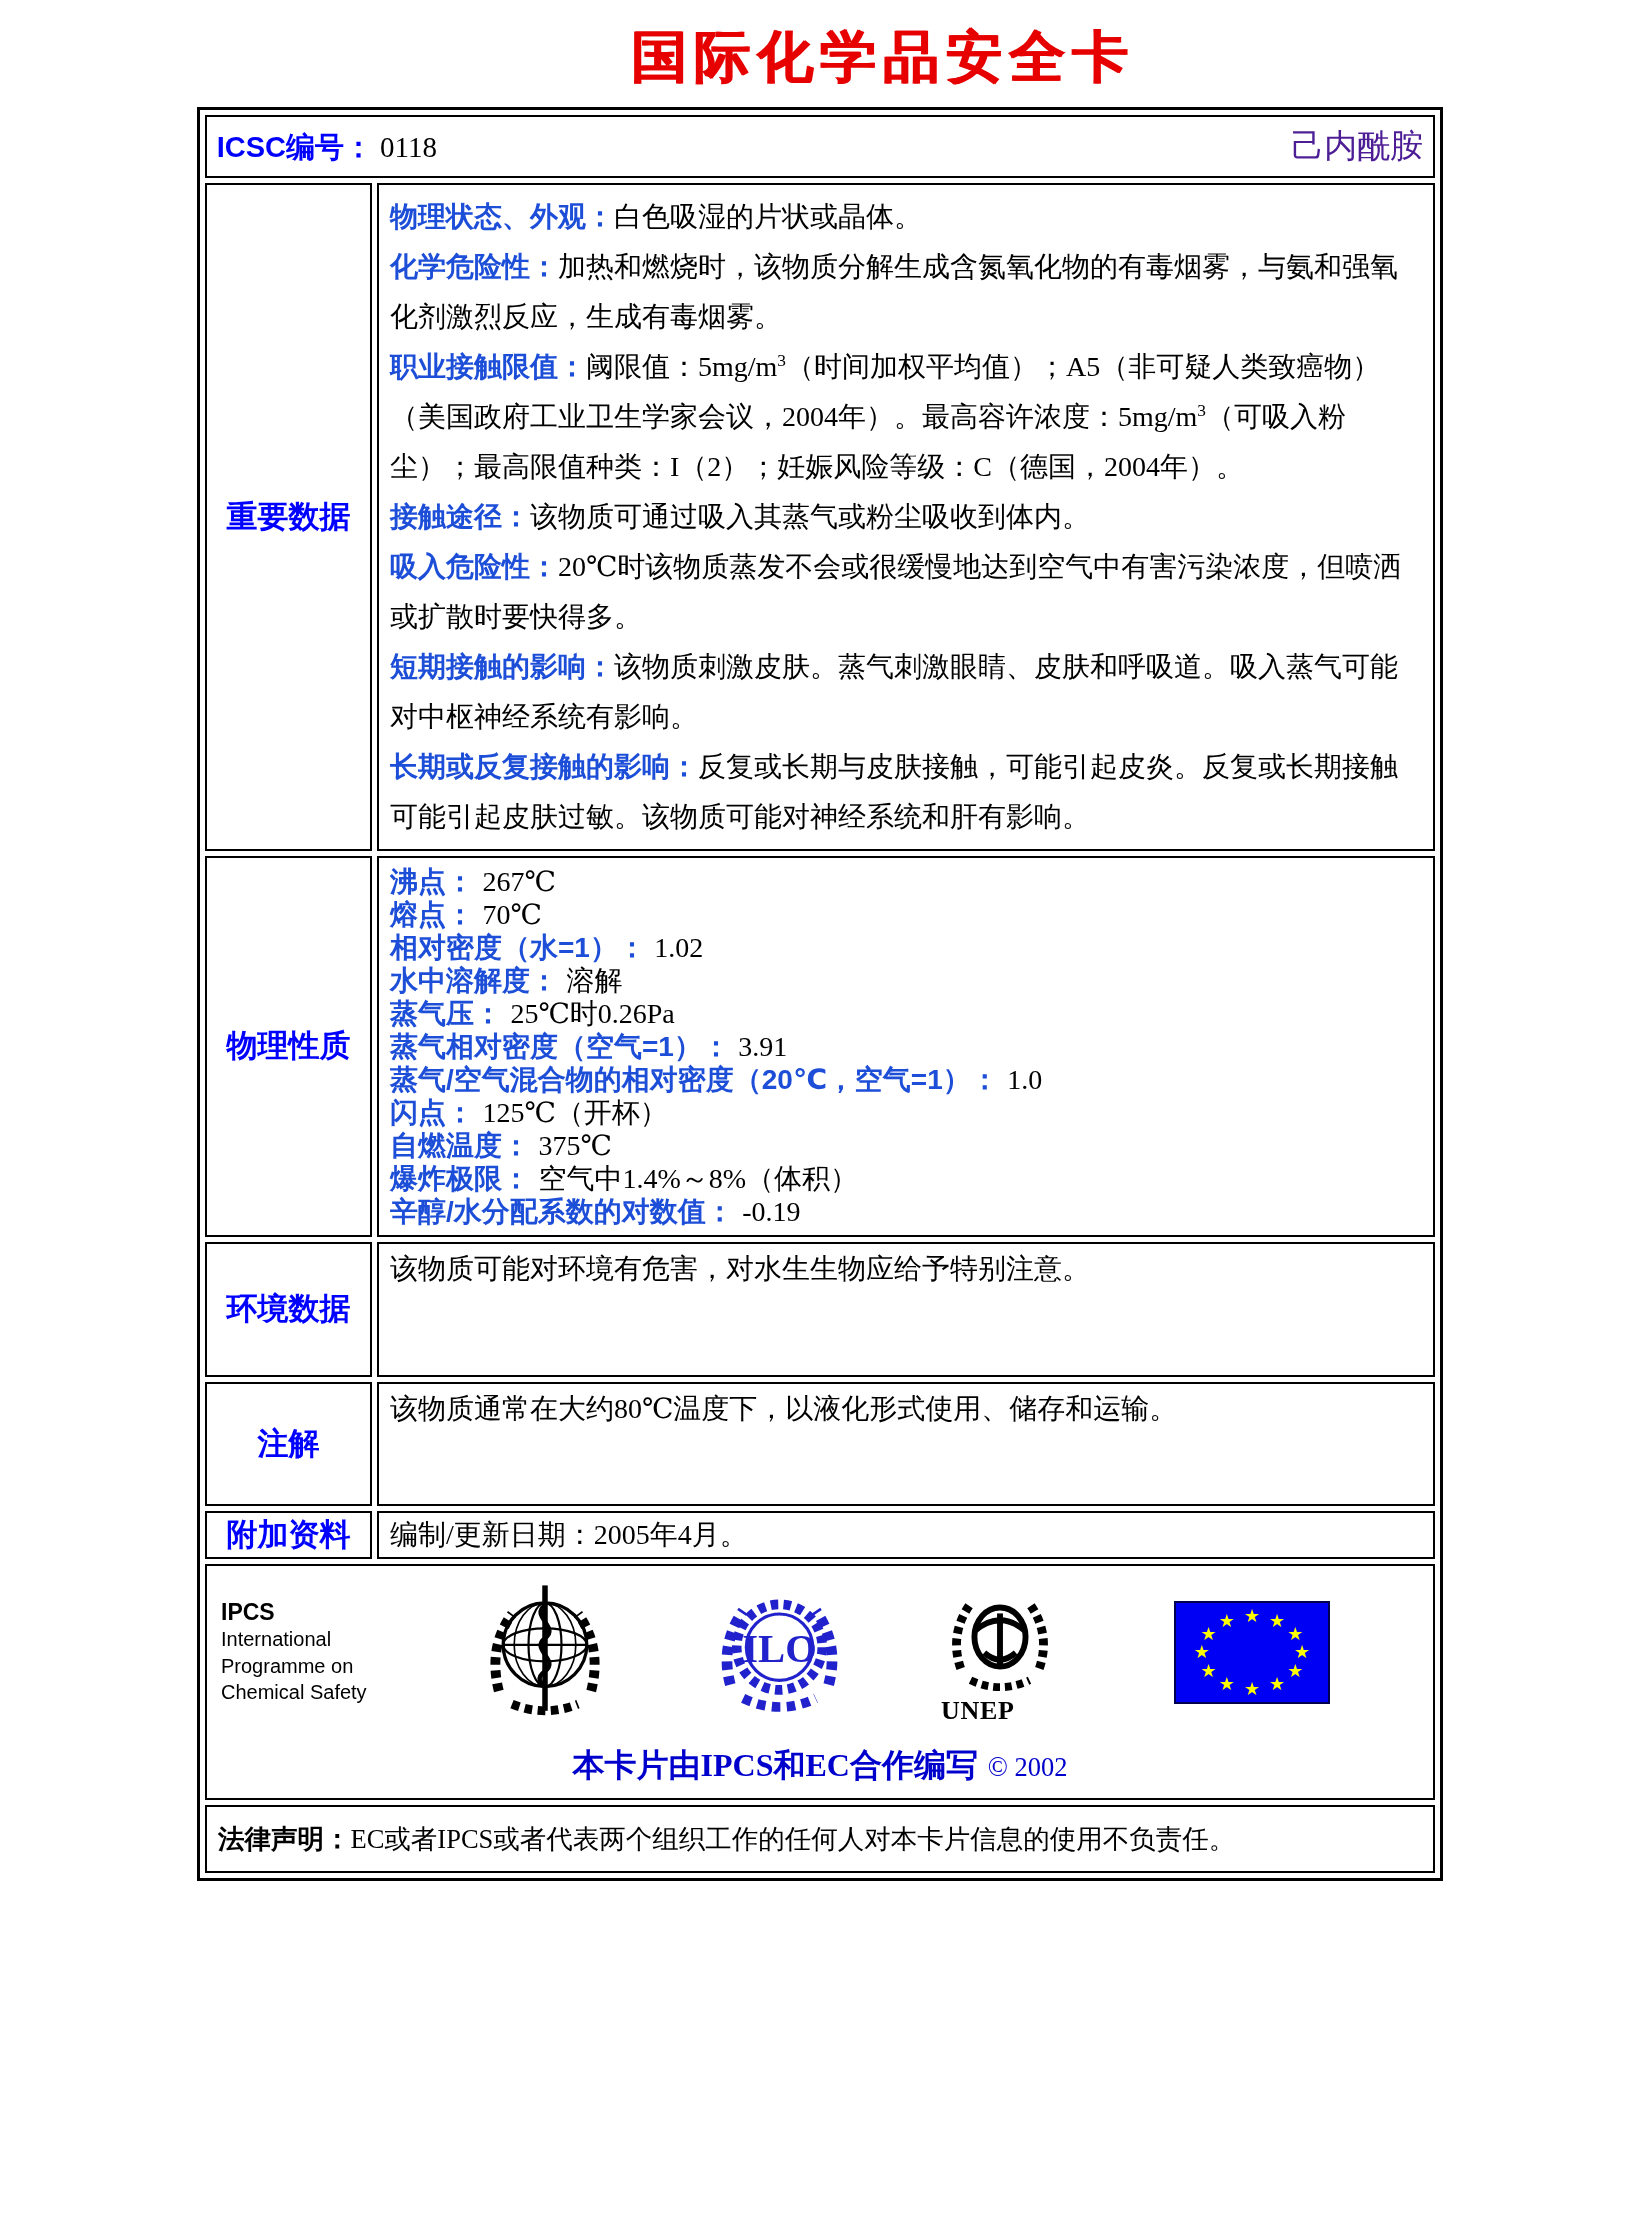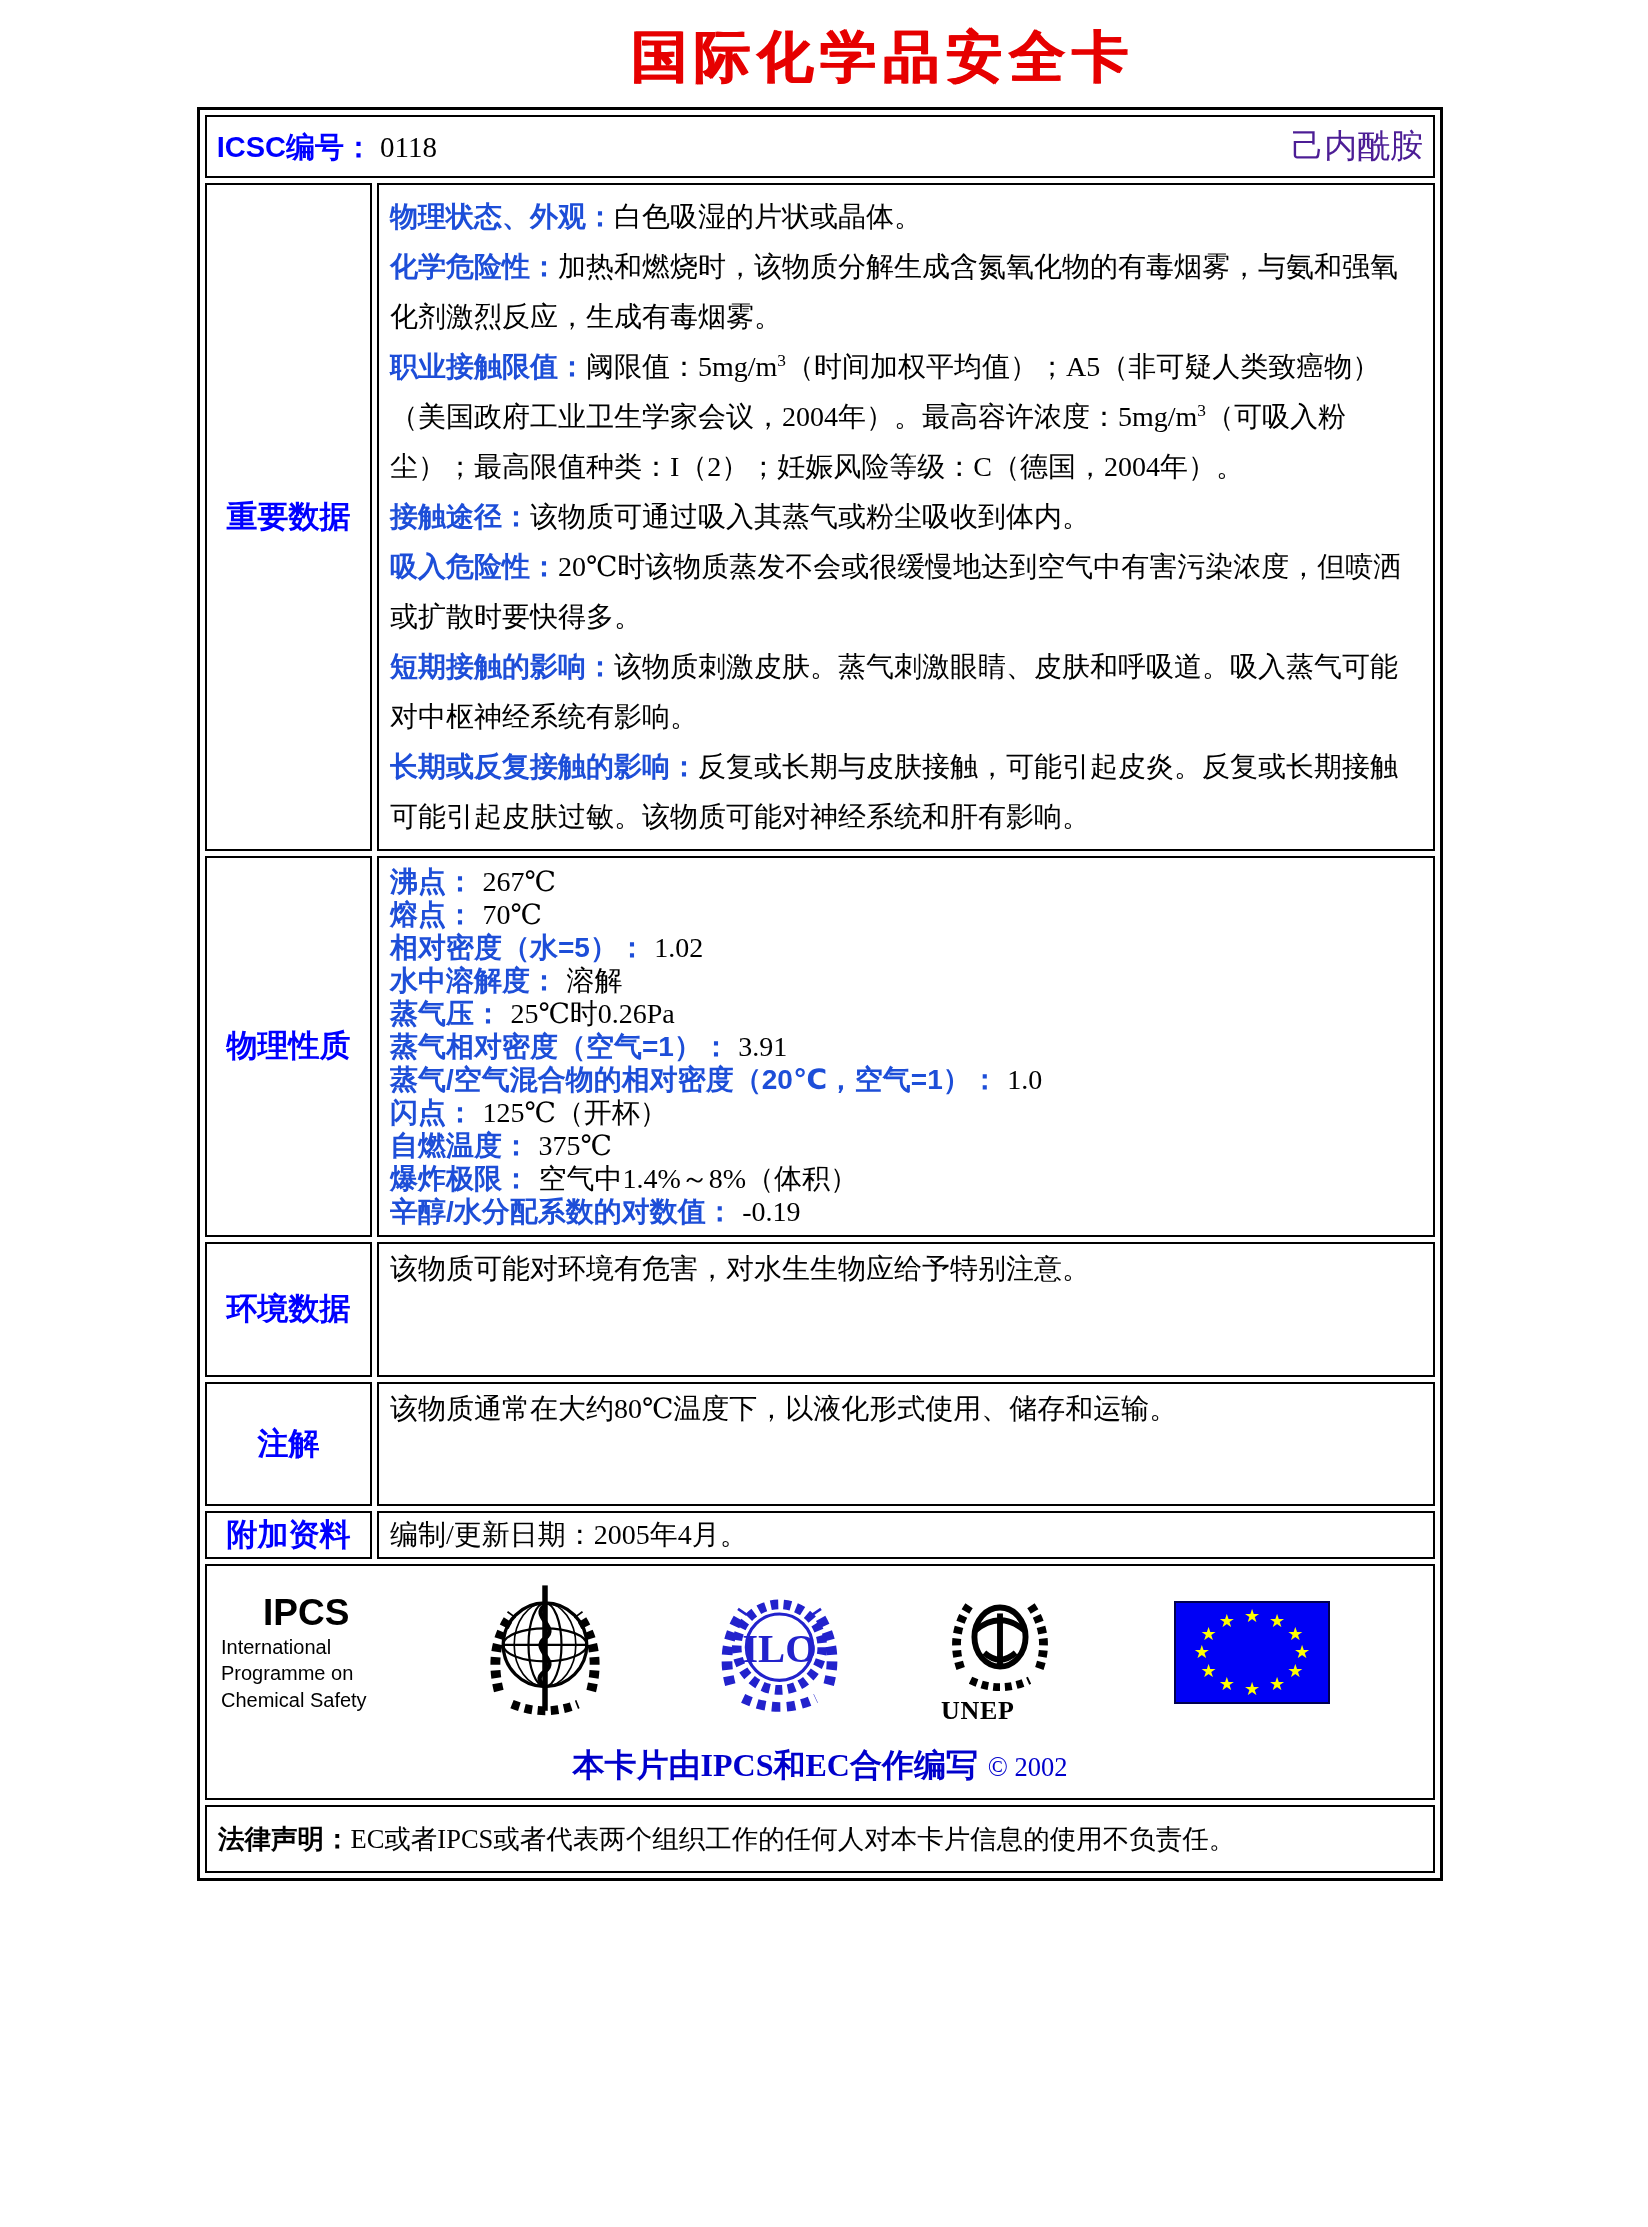--- a/index.html
+++ b/index.html
@@ -46,21 +46,21 @@
   .prop-value{margin-left:8.4px;}
   
   .plain-text{line-height:36px;}
   td.env-cell{height:117px;}
   td.note-cell{height:106px;}
   td.add-cell{padding:4.2px 11px;}
   
   td.logos-cell{padding:12.5px 14px 9.7px 14px;}
   .logos-row{display:flex;align-items:center;}
   .ipcs-block{width:174px;}
-  .ipcs-acronym{font-family:"Liberation Sans","DejaVu Sans",sans-serif;font-weight:bold;font-size:37px;margin-left:42px;}
+  .ipcs-acronym{font-family:"Liberation Sans","DejaVu Sans",sans-serif;font-weight:bold;font-size:23px;}
   .ipcs-line{font-family:"Liberation Sans","DejaVu Sans",sans-serif;font-size:20px;line-height:26.5px;}
   .logo-box{display:flex;flex-direction:column;align-items:flex-start;}
   .logo-who{margin-left:84px;}
   .logo-ilo{margin-left:104px;}
   .logo-unep{margin-left:97px;}
   .unep-word{font-family:"Liberation Serif","DejaVu Serif",serif;font-weight:bold;font-size:26px;letter-spacing:0.7px;margin-top:-4.2px;}
   .eu-flag{
     position:relative;width:152px;height:99px;
     background:#0000f5;border:2.1px solid #000050;
     margin-left:115px;align-self:center;
@@ -118,21 +118,21 @@
             <div class="para"><span class="blab">短期接触的影响：</span><span>该物质刺激皮肤。蒸气刺激眼睛、皮肤和呼吸道。吸入蒸气可能对中枢神经系统有影响。</span></div>
             <div class="para"><span class="blab">长期或反复接触的影响：</span><span>反复或长期与皮肤接触，可能引起皮炎。反复或长期接触可能引起皮肤过敏。该物质可能对神经系统和肝有影响。</span></div>
           </td>
     </tr>
 
     <tr>
       <td class="rowlabel">物理性质</td>
       <td class="content physical">
             <div class="prop-line"><span class="blab">沸点：</span><span class="prop-value">267℃</span></div>
             <div class="prop-line"><span class="blab">熔点：</span><span class="prop-value">70℃</span></div>
-            <div class="prop-line"><span class="blab">相对密度（水=5）：</span><span class="prop-value">1.02</span></div>
+            <div class="prop-line"><span class="blab">相对密度（水=1）：</span><span class="prop-value">1.02</span></div>
             <div class="prop-line"><span class="blab">水中溶解度：</span><span class="prop-value">溶解</span></div>
             <div class="prop-line"><span class="blab">蒸气压：</span><span class="prop-value">25℃时0.26Pa</span></div>
             <div class="prop-line"><span class="blab">蒸气相对密度（空气=1）：</span><span class="prop-value">3.91</span></div>
             <div class="prop-line"><span class="blab">蒸气/空气混合物的相对密度（20℃，空气=1）：</span><span class="prop-value">1.0</span></div>
             <div class="prop-line"><span class="blab">闪点：</span><span class="prop-value">125℃（开杯）</span></div>
             <div class="prop-line"><span class="blab">自燃温度：</span><span class="prop-value">375℃</span></div>
             <div class="prop-line"><span class="blab">爆炸极限：</span><span class="prop-value">空气中1.4%～8%（体积）</span></div>
             <div class="prop-line"><span class="blab">辛醇/水分配系数的对数值：</span><span class="prop-value">-0.19</span></div>
           </td>
     </tr>

